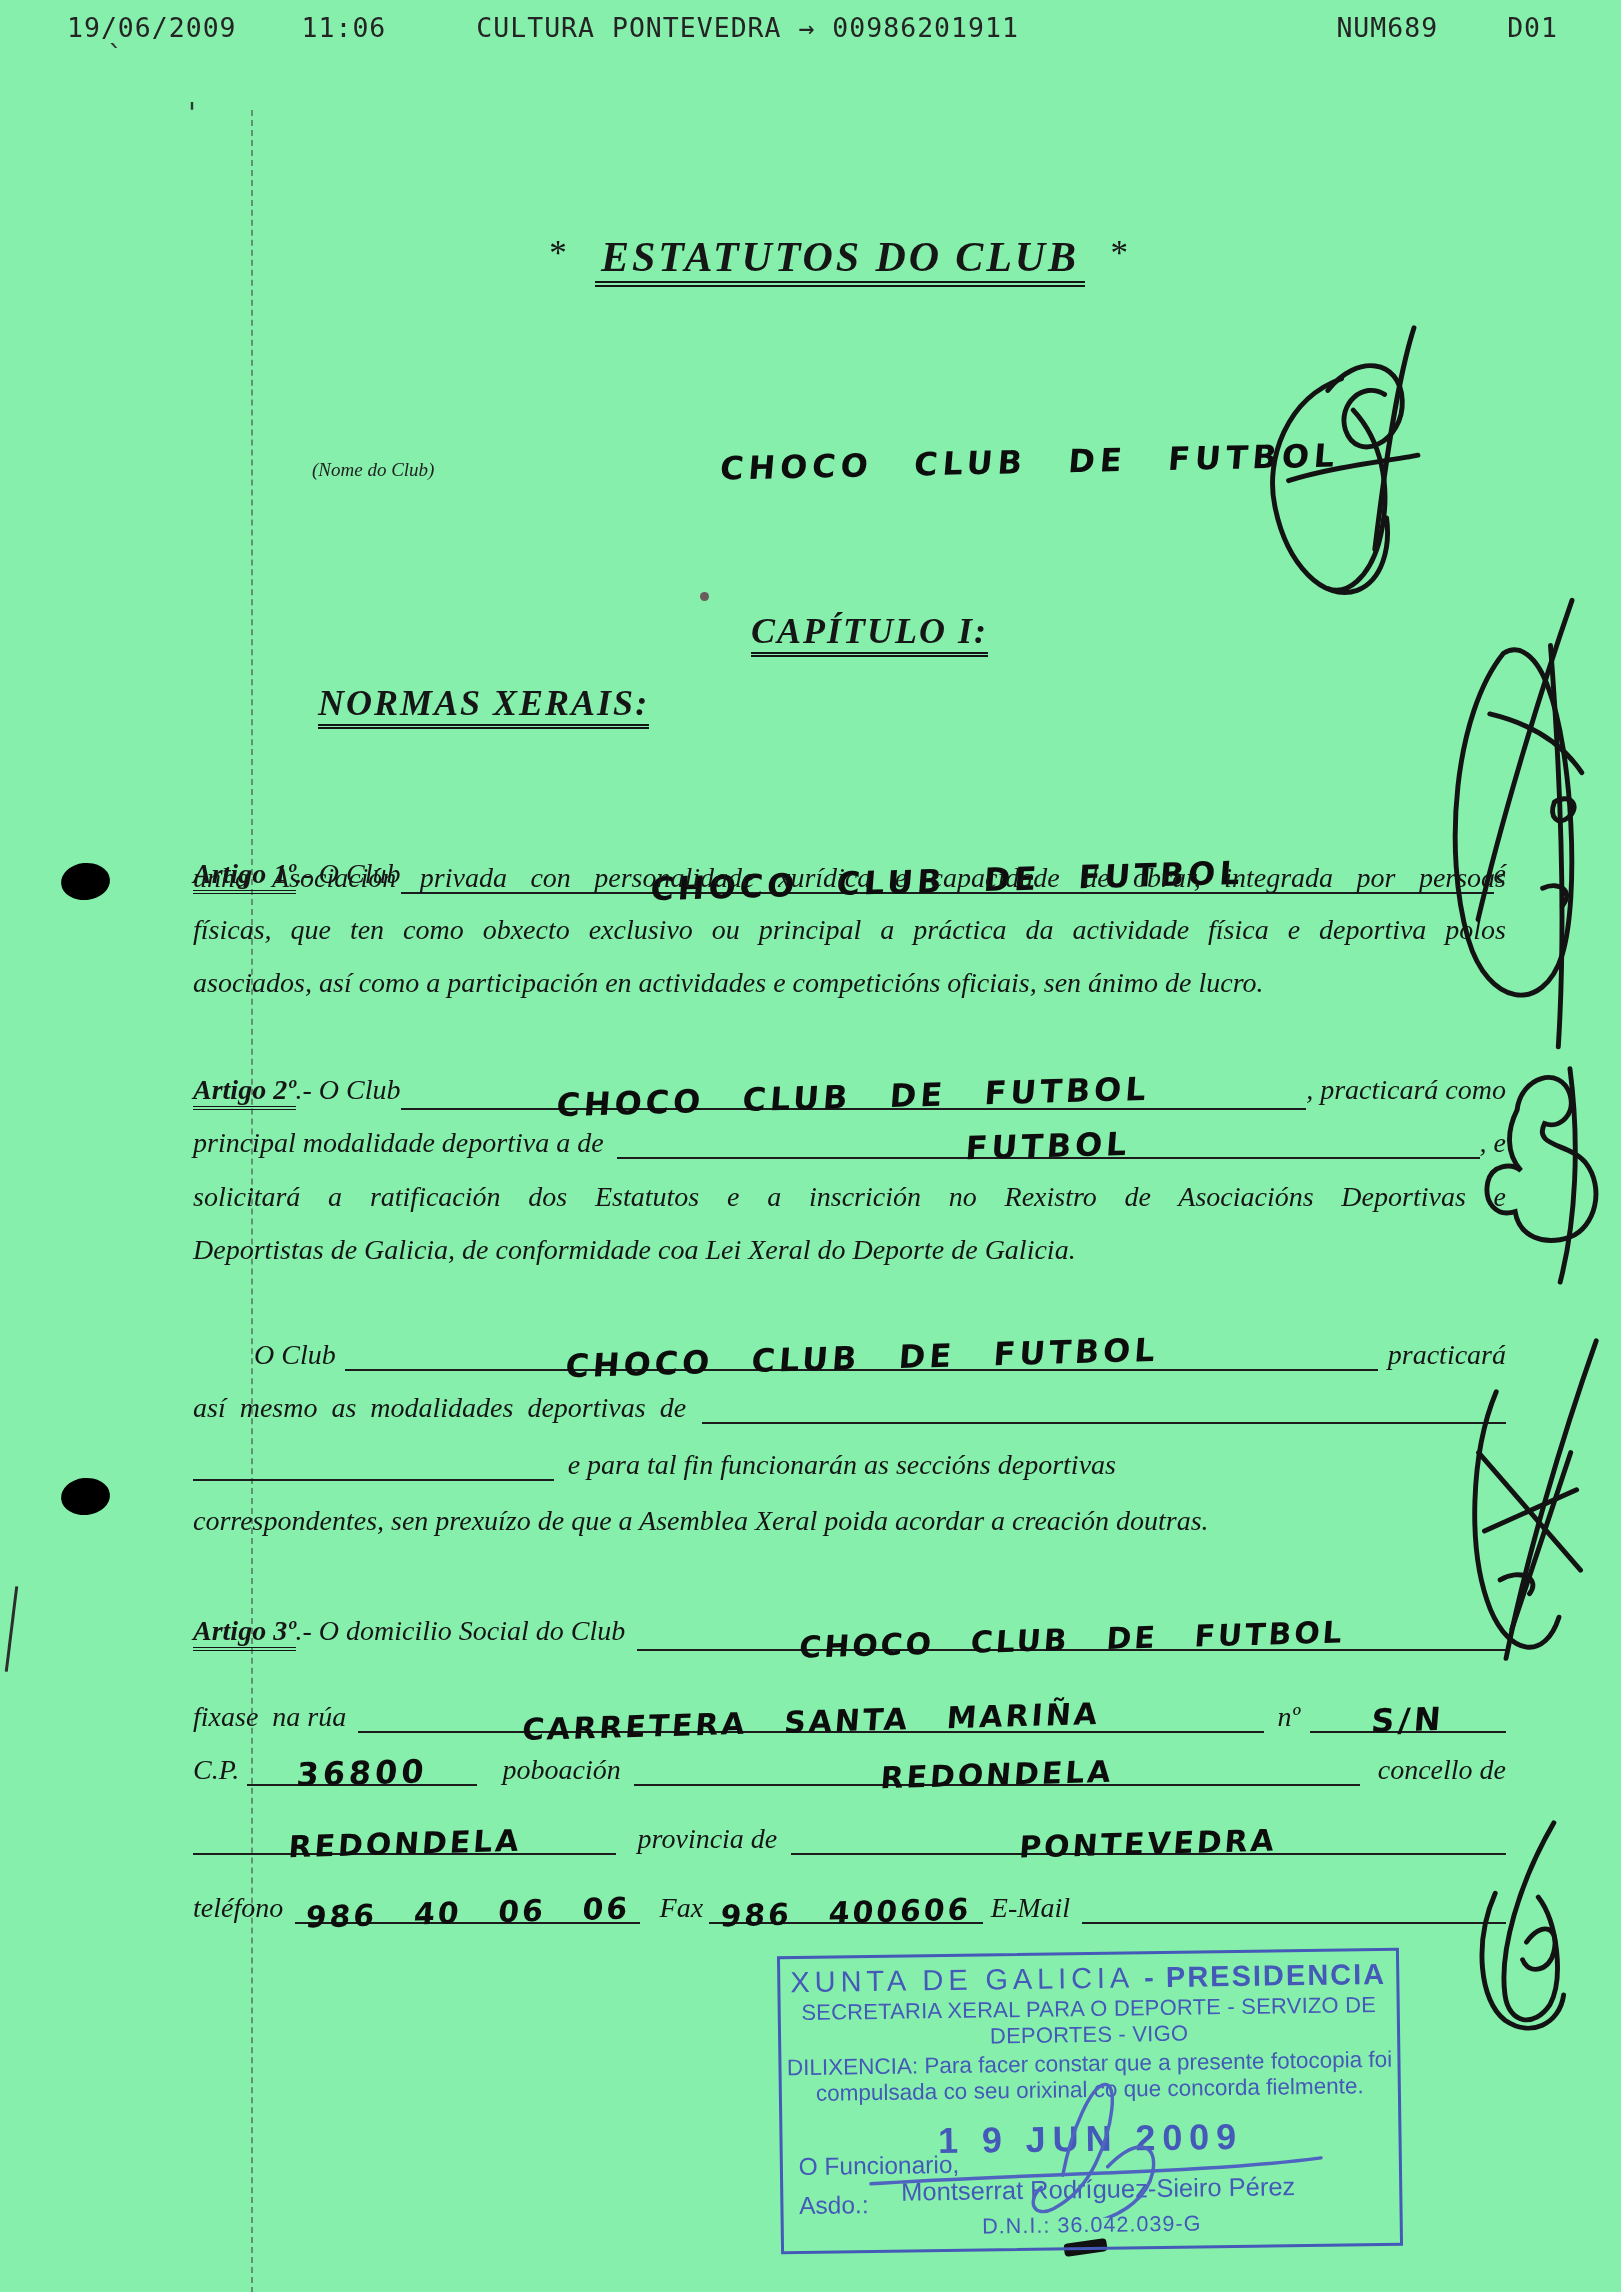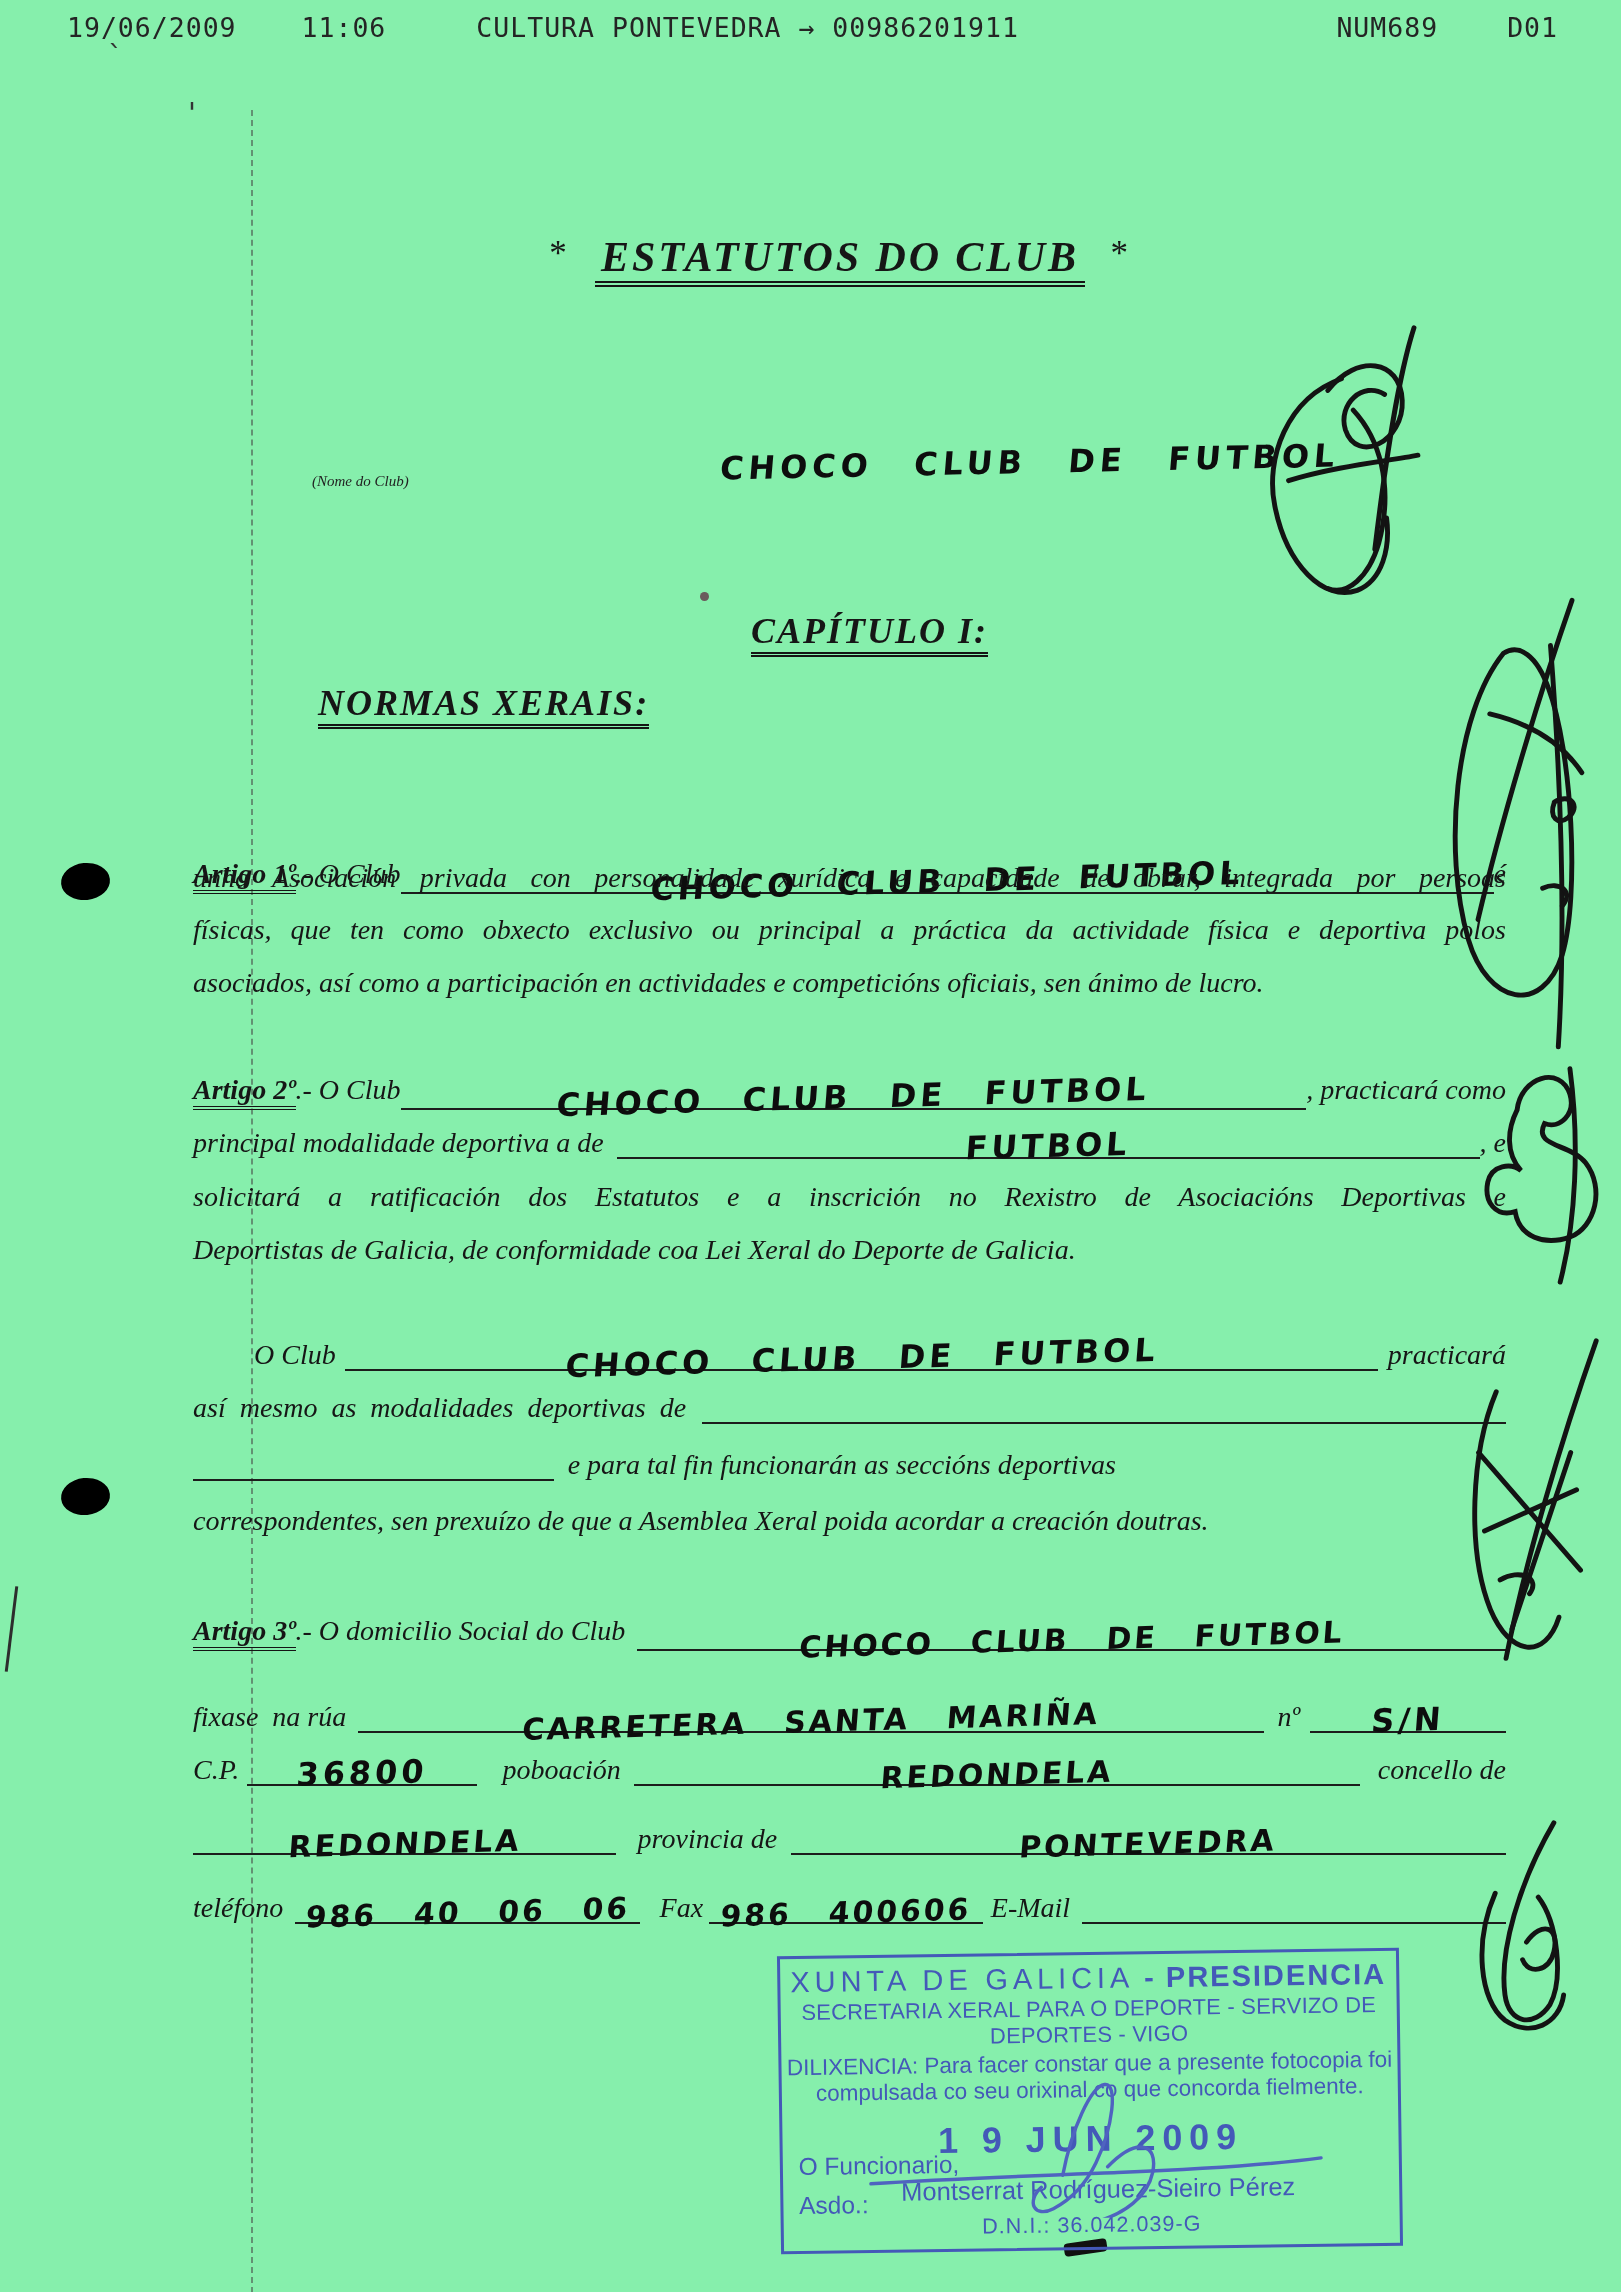--- a/index.html
+++ b/index.html
@@ -9,21 +9,21 @@
   .faxline{position:absolute;top:11.8px;left:67px;right:63px;display:flex;align-items:baseline;
            font-family:"DejaVu Sans Mono",monospace;font-size:26.5px;color:#242424;letter-spacing:1px;}
   .faxline .sp{white-space:pre;}
   .fx-gap1{margin-left:65px;} .fx-gap2{margin-left:90px;} .fx-spacer{flex:1;} .fx-gap3{margin-left:69px;}
   
   .title{position:absolute;top:233px;left:0;width:100%;text-align:center;
          font-size:42px;font-weight:bold;font-style:italic;letter-spacing:2.9px;padding-left:59px;box-sizing:border-box;}
   .title .star{font-style:normal;font-weight:normal;font-size:35px;vertical-align:5.9px;}
   .u2{border-bottom:6.9px double #141414;padding:0 5.9px 1px 5.9px;margin:0 25.5px;}
   
-  .nome-label{position:absolute;top:473px;left:312px;font-size:15px;font-style:italic;color:#222;}
+  .nome-label{position:absolute;top:459px;left:312px;font-size:19px;font-style:italic;color:#222;}
   
   .cap-dot{position:absolute;top:592px;left:700px;width:8.8px;height:8.8px;border-radius:50%;background:#6a5c5c;}
   .capitulo{position:absolute;top:610px;left:751px;font-size:36px;font-weight:bold;font-style:italic;letter-spacing:2px;}
   .normas{position:absolute;top:682px;left:318px;font-size:36px;font-weight:bold;font-style:italic;letter-spacing:2px;}
   .u2h{border-bottom:5.9px double #141414;padding-bottom:1px;}
   
   .row{position:absolute;left:193px;width:1313px;display:flex;align-items:baseline;
        font-size:28px;font-style:italic;white-space:pre;}
   .row .lbl{white-space:pre;}
   .para{position:absolute;left:193px;width:1313px;font-size:28px;font-style:italic;}

